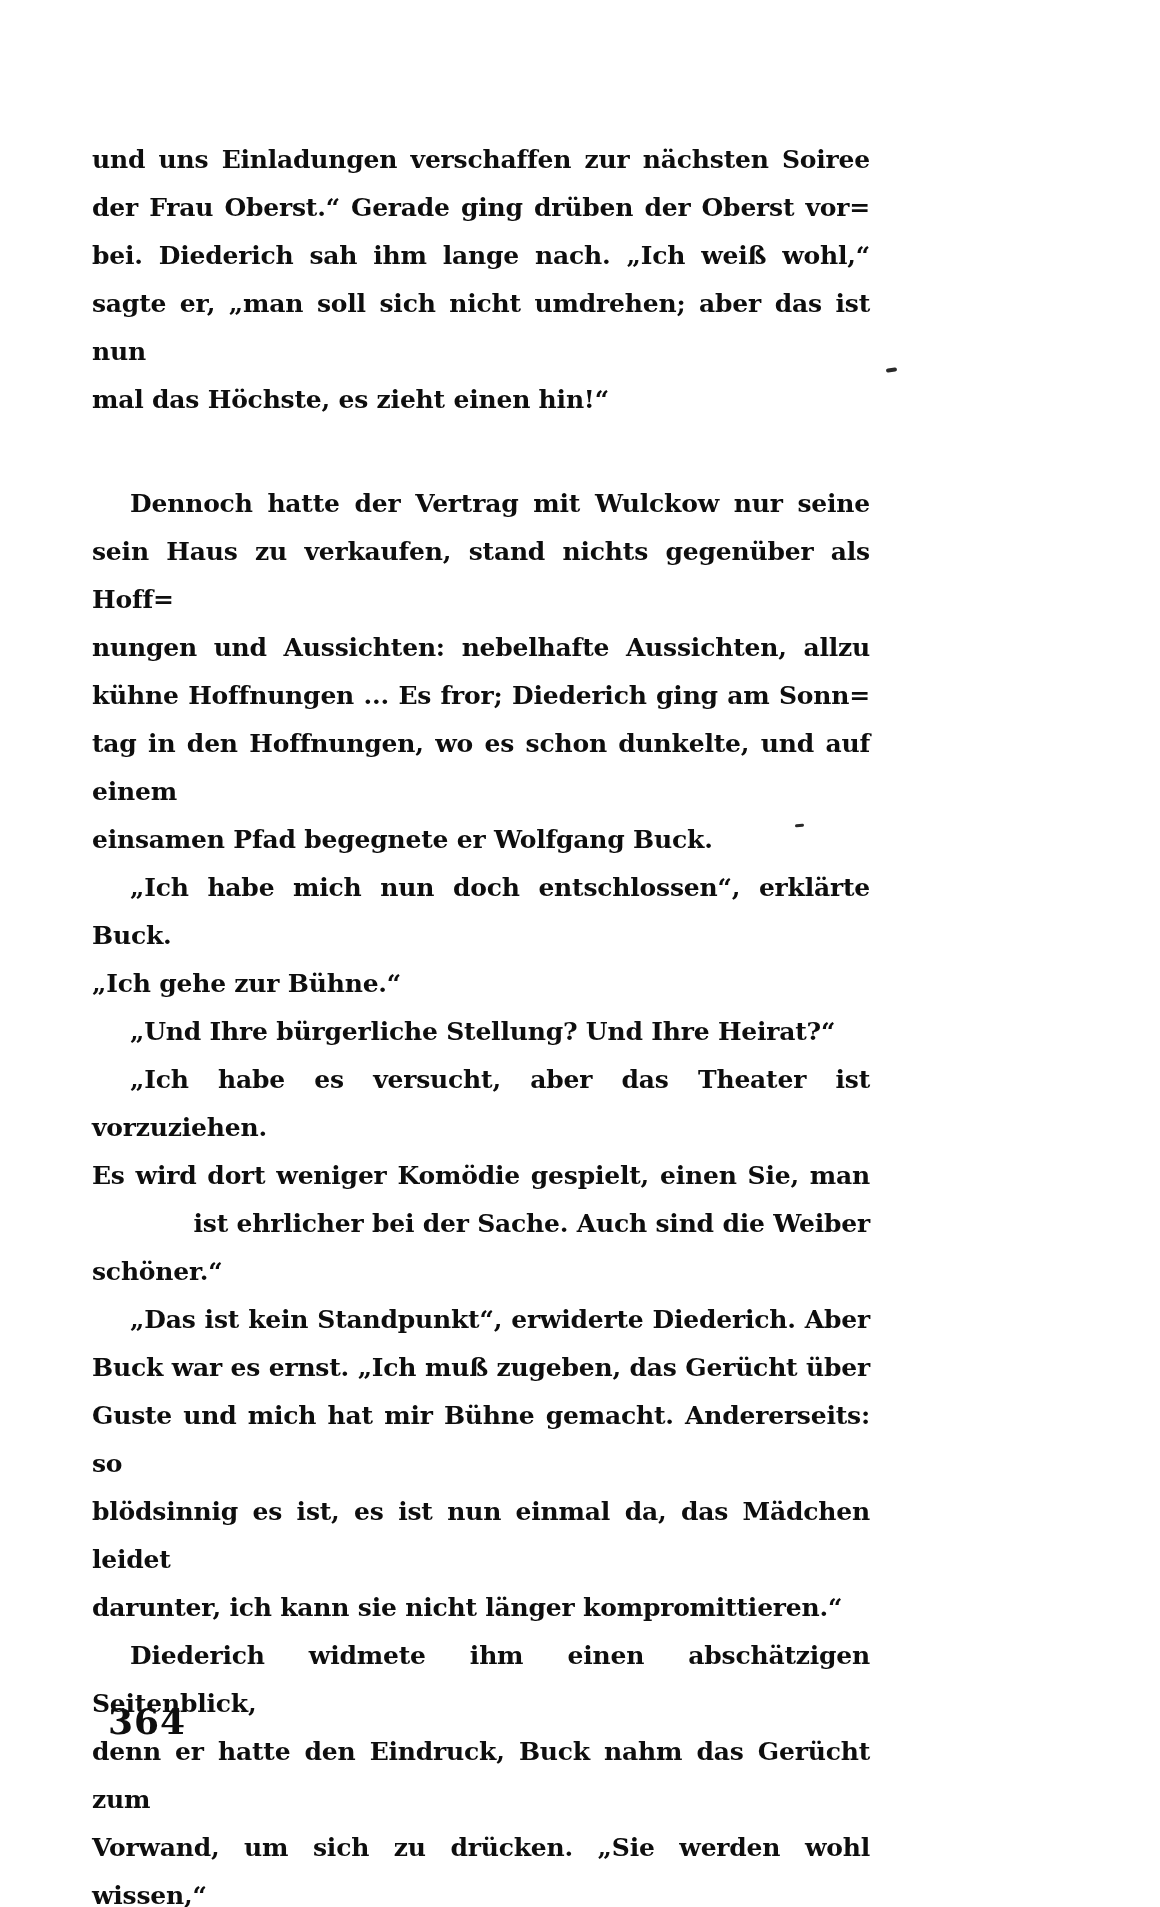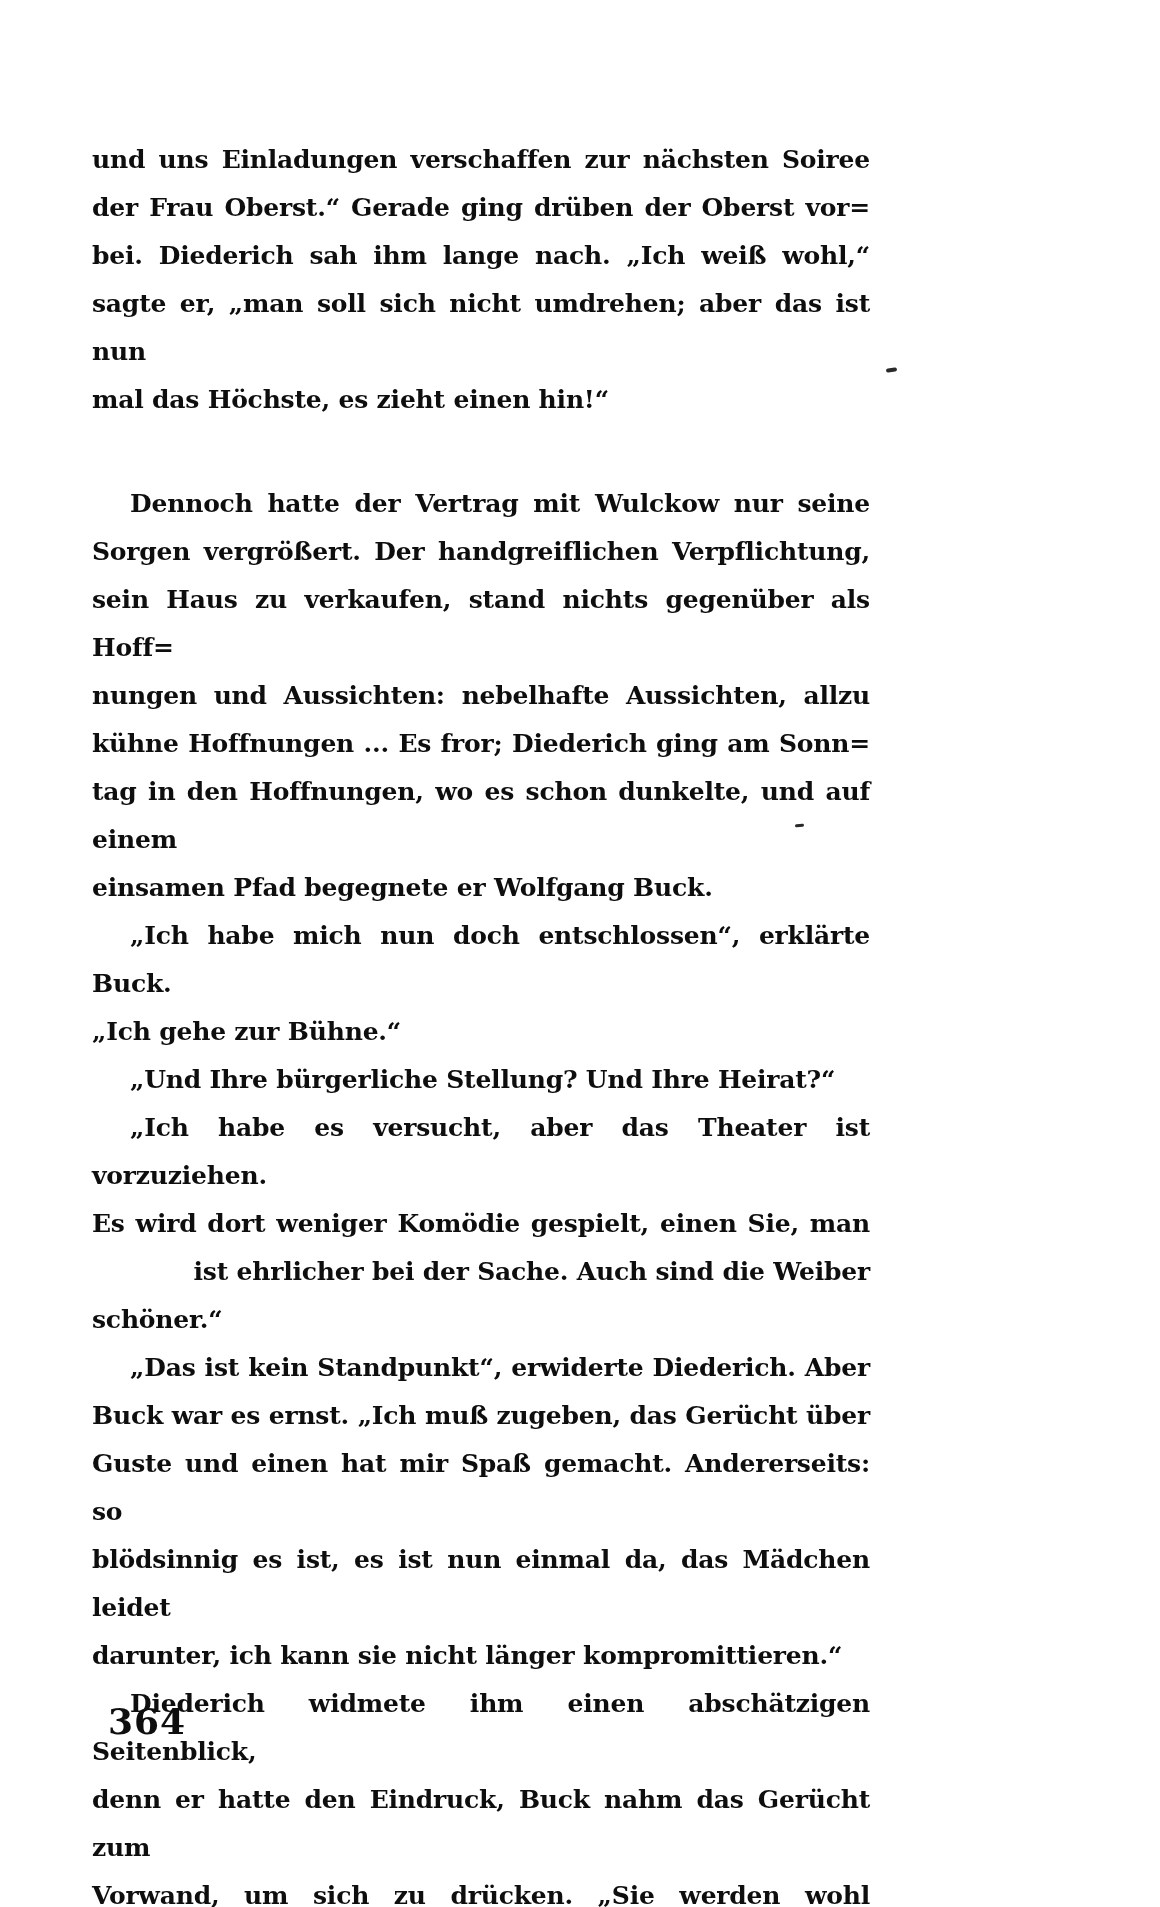--- a/index.html
+++ b/index.html
@@ -84,21 +84,20 @@
     <p class="para">
       <span class="line" style="display:block">und uns Einladungen verschaffen zur nächsten Soiree</span>
       <span class="line" style="display:block">der Frau Oberst.“ Gerade ging drüben der Oberst vor=</span>
       <span class="line" style="display:block">bei. Diederich sah ihm lange nach. „Ich weiß wohl,“</span>
       <span class="line" style="display:block">sagte er, „man soll sich nicht umdrehen; aber das ist nun</span>
       <span class="line last" style="display:block">mal das Höchste, es zieht einen hin!“</span>
     </p>
 
     <p class="para gap-before">
       <span class="line indent" style="display:block">Dennoch hatte der Vertrag mit Wulckow nur seine</span>
-      <span class="line" style="display:block">Sorgen vergrößert. Der handgreiflichen Verpflichtung,</span>
       <span class="line" style="display:block">sein Haus zu verkaufen, stand nichts gegenüber als Hoff=</span>
       <span class="line" style="display:block">nungen und Aussichten: nebelhafte Aussichten, allzu</span>
       <span class="line" style="display:block">kühne Hoffnungen ... Es fror; Diederich ging am Sonn=</span>
       <span class="line" style="display:block">tag in den Hoffnungen, wo es schon dunkelte, und auf einem</span>
       <span class="line last" style="display:block">einsamen Pfad begegnete er Wolfgang Buck.</span>
     </p>
 
     <p class="para">
       <span class="line indent" style="display:block">„Ich habe mich nun doch entschlossen“, erklärte Buck.</span>
       <span class="line last" style="display:block">„Ich gehe zur Bühne.“</span>
@@ -110,21 +109,21 @@
 
     <p class="para">
       <span class="line indent" style="display:block">„Ich habe es versucht, aber das Theater ist vorzuziehen.</span>
       <span class="line" style="display:block">Es wird dort weniger Komödie gespielt, einen Sie, man</span>
       <span class="line last" style="display:block">ist ehrlicher bei der Sache. Auch sind die Weiber schöner.“</span>
     </p>
 
     <p class="para">
       <span class="line indent" style="display:block">„Das ist kein Standpunkt“, erwiderte Diederich. Aber</span>
       <span class="line" style="display:block">Buck war es ernst. „Ich muß zugeben, das Gerücht über</span>
-      <span class="line" style="display:block">Guste und einen hat mir Spaß gemacht. Andererseits: so</span>
+      <span class="line" style="display:block">Guste und mich hat mir Bühne gemacht. Andererseits: so</span>
       <span class="line" style="display:block">blödsinnig es ist, es ist nun einmal da, das Mädchen leidet</span>
       <span class="line last" style="display:block">darunter, ich kann sie nicht länger kompromittieren.“</span>
     </p>
 
     <p class="para">
       <span class="line indent" style="display:block">Diederich widmete ihm einen abschätzigen Seitenblick,</span>
       <span class="line" style="display:block">denn er hatte den Eindruck, Buck nahm das Gerücht zum</span>
       <span class="line" style="display:block">Vorwand, um sich zu drücken. „Sie werden wohl wissen,“</span>
 
     </p>

